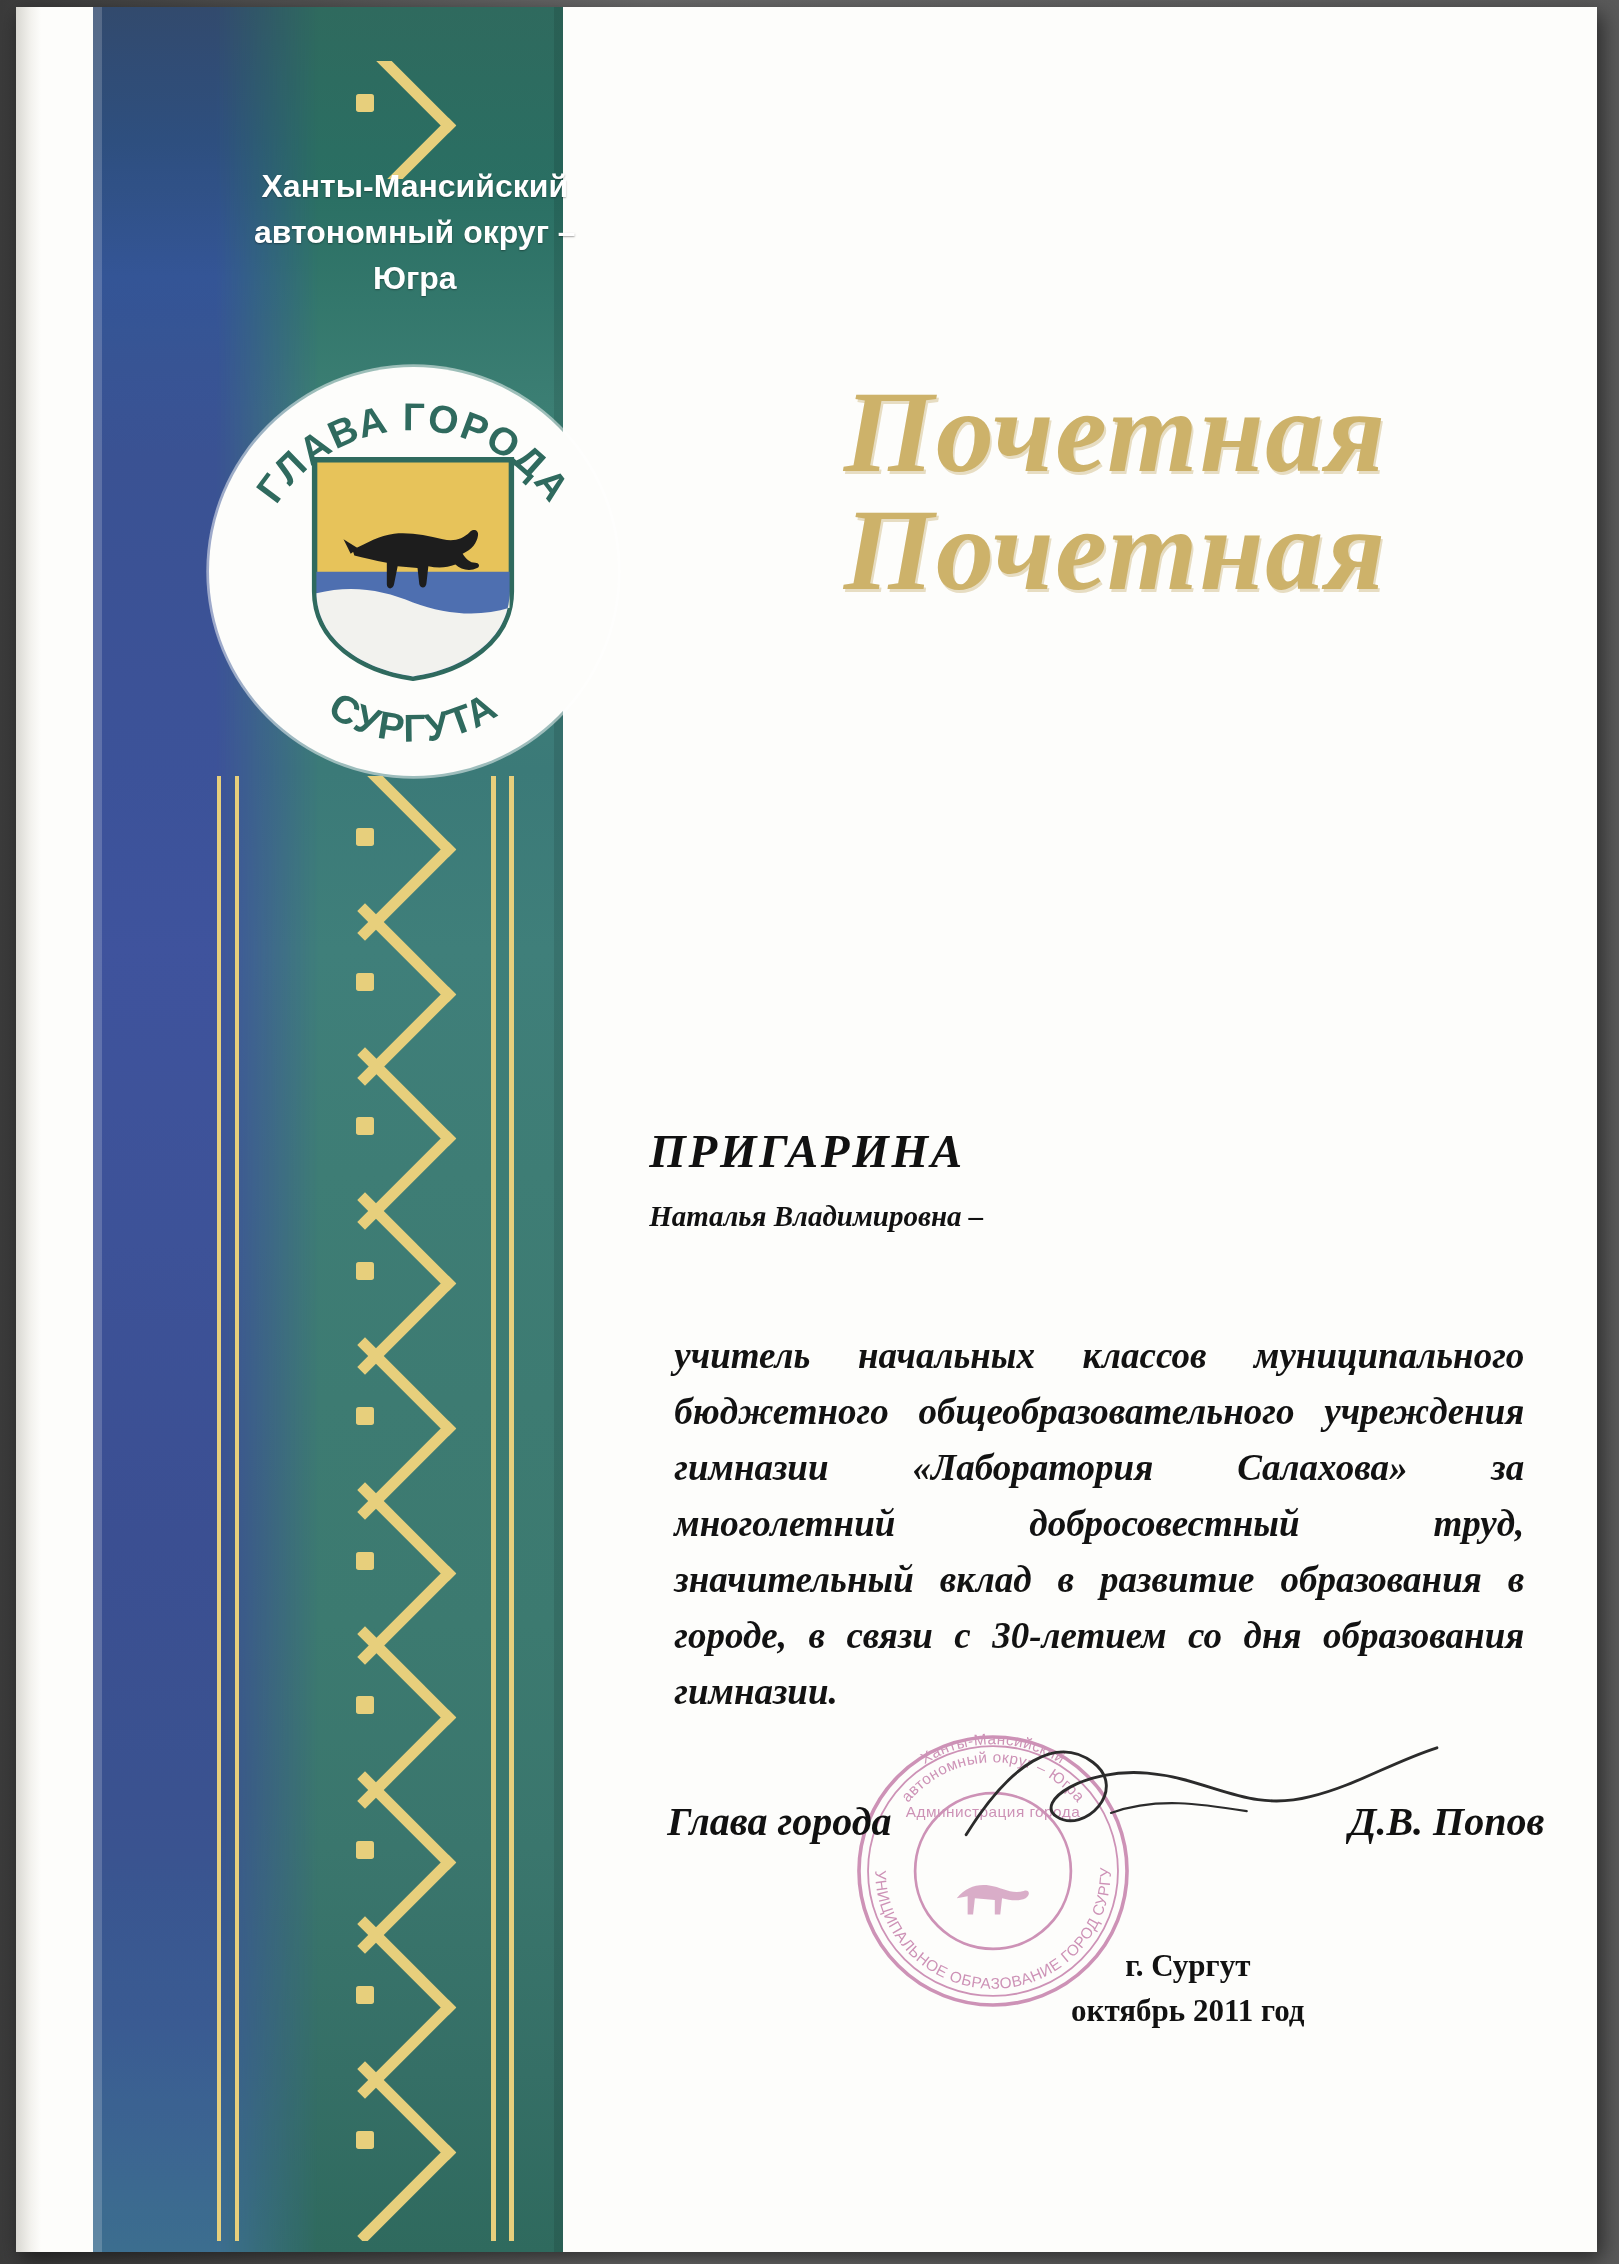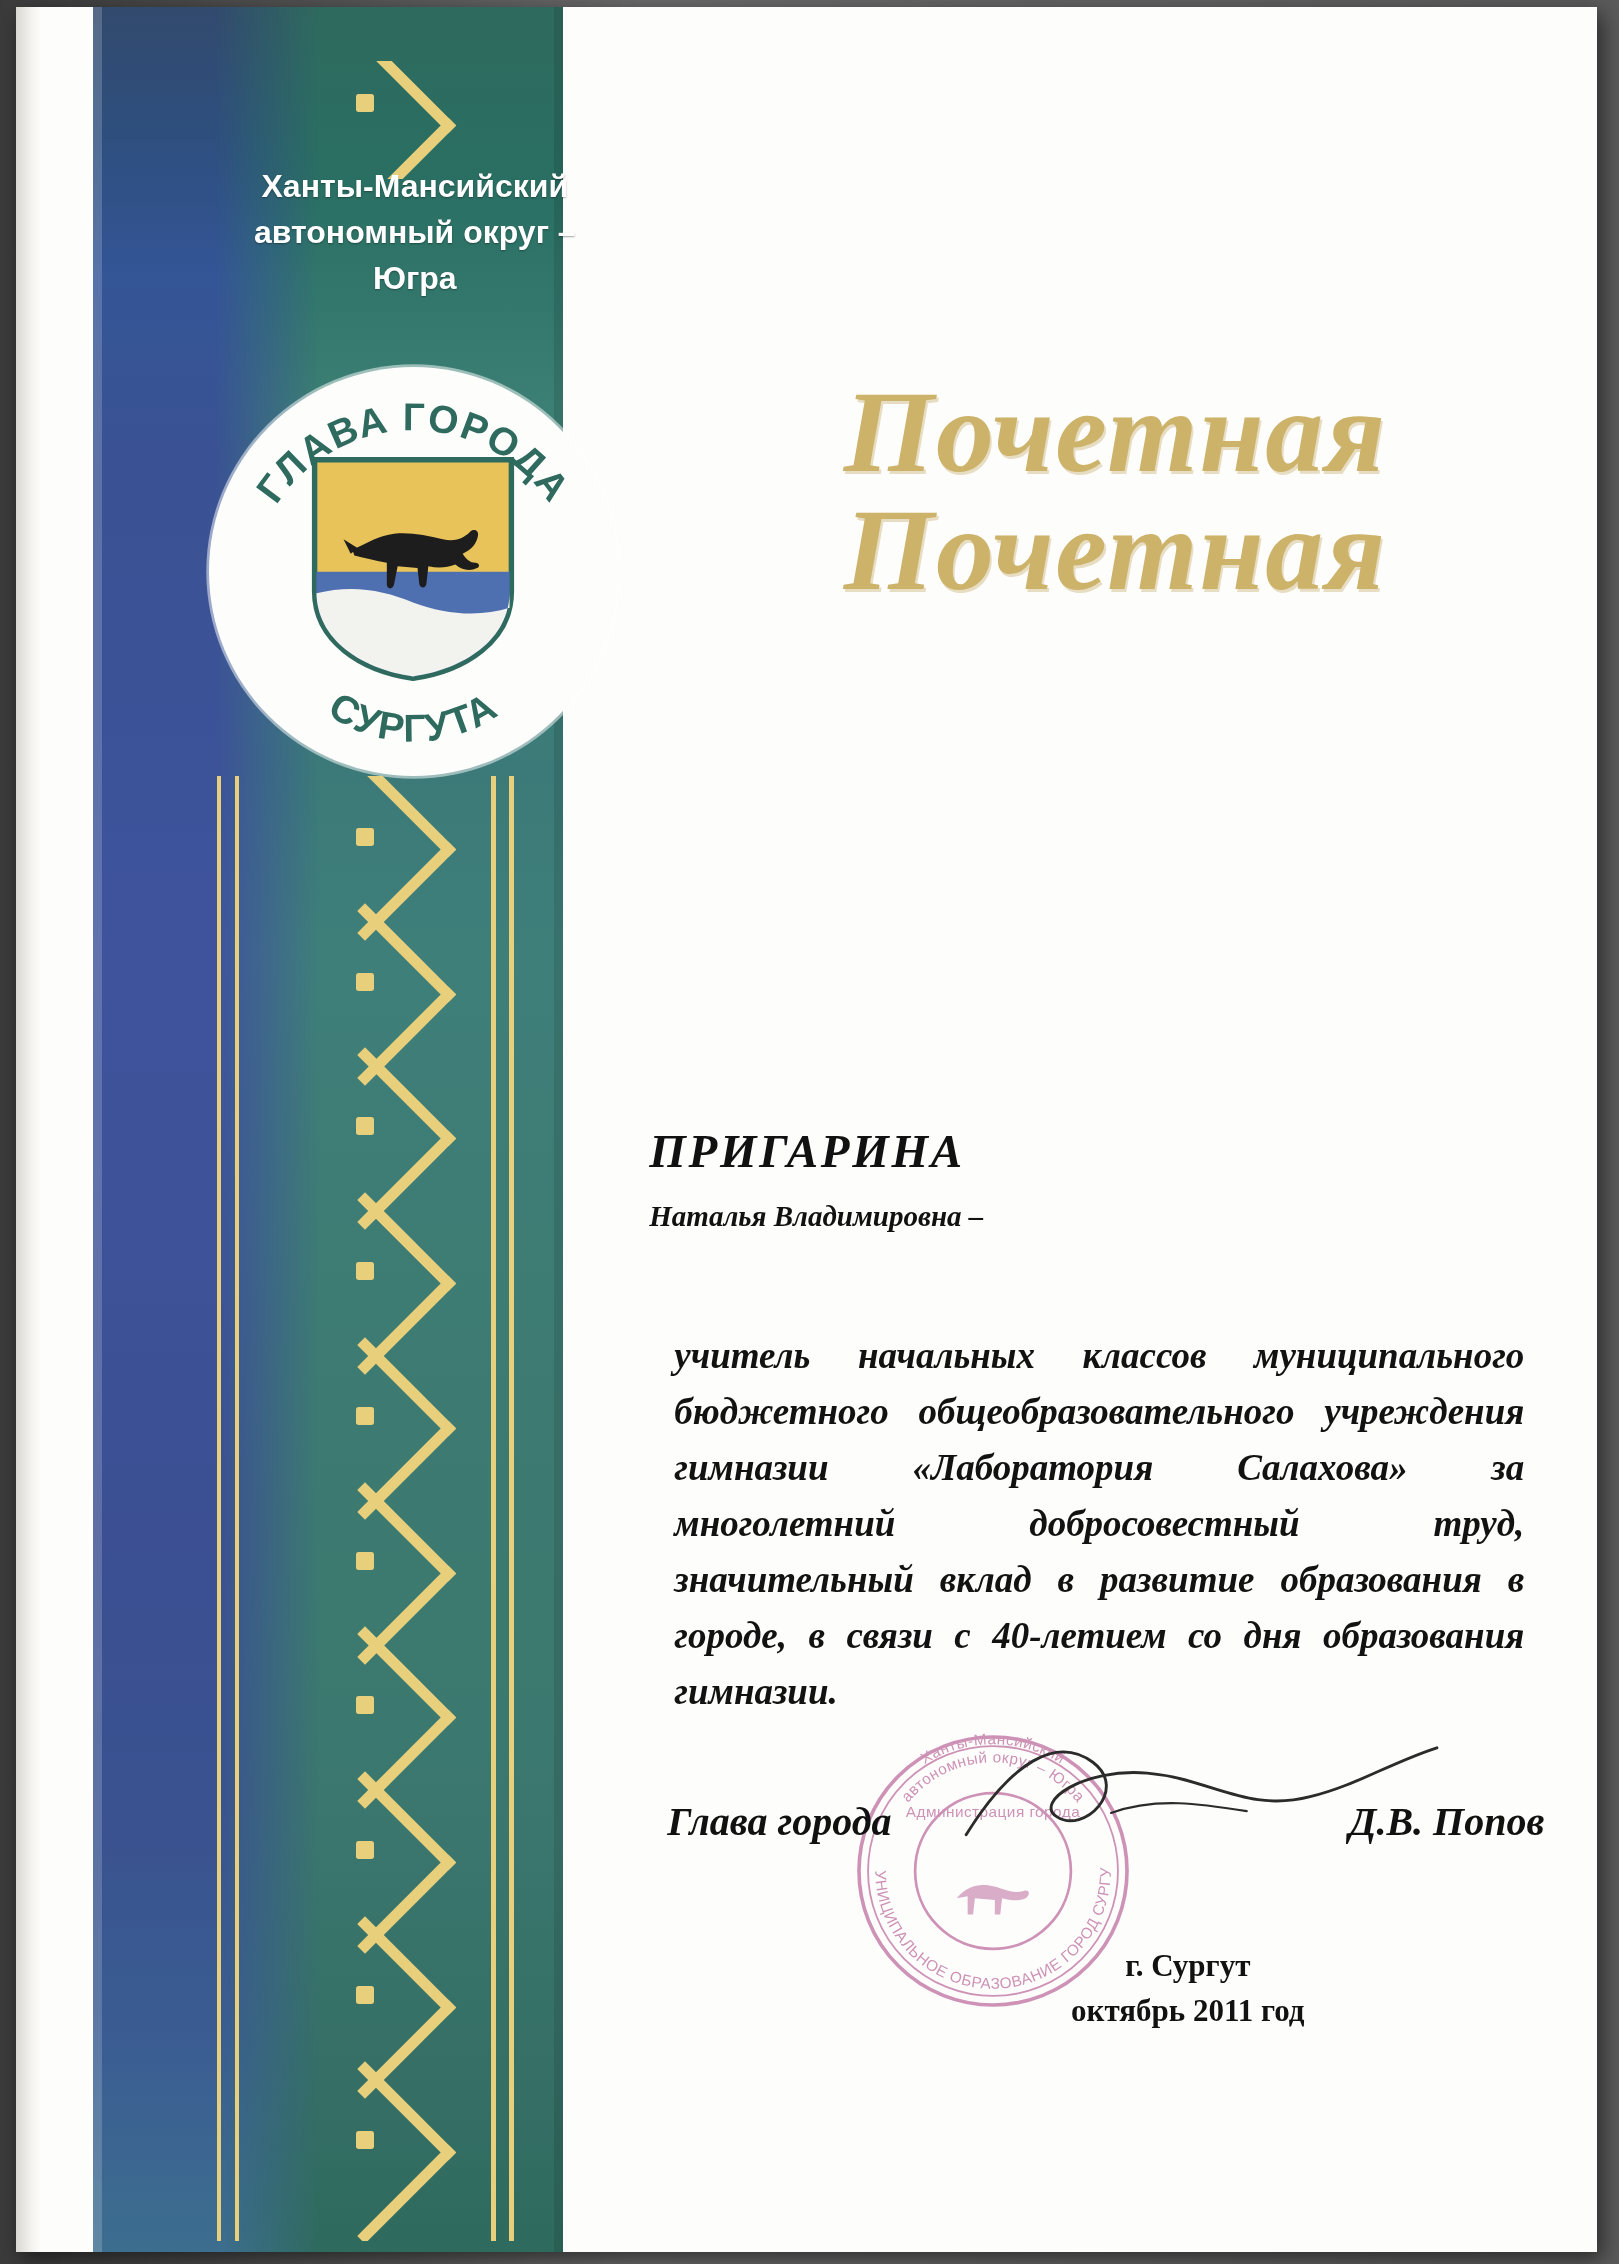--- a/index.html
+++ b/index.html
@@ -463,21 +463,21 @@
         <span class="t1">Почетная</span>
         <span class="t2">Почетная</span>
       </div>
 
 
       <div class="recipient">
         <span class="surname">ПРИГАРИНА</span>
         <span class="fio">Наталья Владимировна –</span>
       </div>
 
-      <div class="body-text">учитель начальных классов муниципального бюджетного общеобразовательного учреждения гимназии «Лаборатория Салахова» за многолетний добросовестный труд, значительный вклад в развитие образования в городе, в связи с 40-летием со дня образования гимназии.</div>
+      <div class="body-text">учитель начальных классов муниципального бюджетного общеобразовательного учреждения гимназии «Лаборатория Салахова» за многолетний добросовестный труд, значительный вклад в развитие образования в городе, в связи с 30-летием со дня образования гимназии.</div>
 
       <div class="stamp">
         <svg viewBox="0 0 360 360" xmlns="http://www.w3.org/2000/svg">
           <defs>
             <path id="stTop" d="M 40,180 A 140,140 0 0 1 320,180"></path>
             <path id="stTop2" d="M 60,180 A 120,120 0 0 1 300,180"></path>
             <path id="stBot" d="M 50,180 A 130,130 0 0 0 310,180"></path>
           </defs>
           <circle cx="180" cy="180" r="148" fill="none" stroke="#b0518d" stroke-width="4"></circle>
           <circle cx="180" cy="180" r="138" fill="none" stroke="#b0518d" stroke-width="2"></circle>

